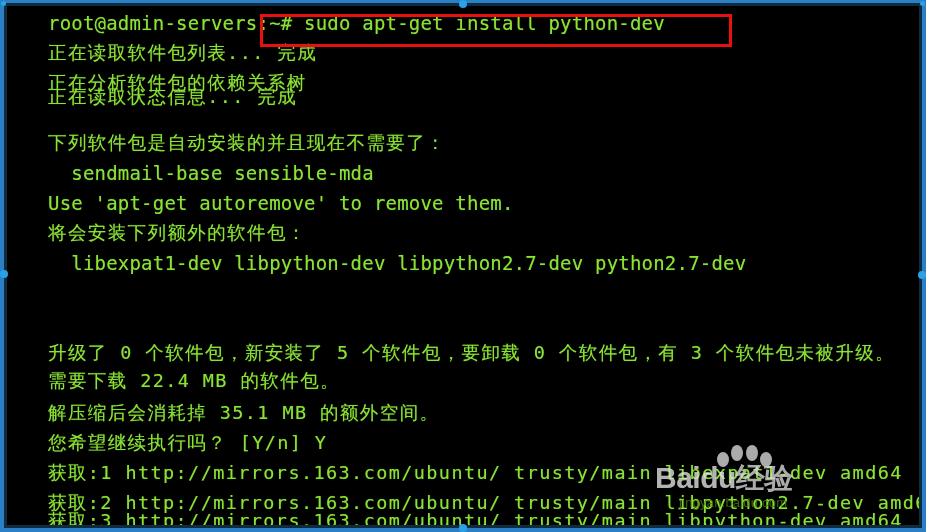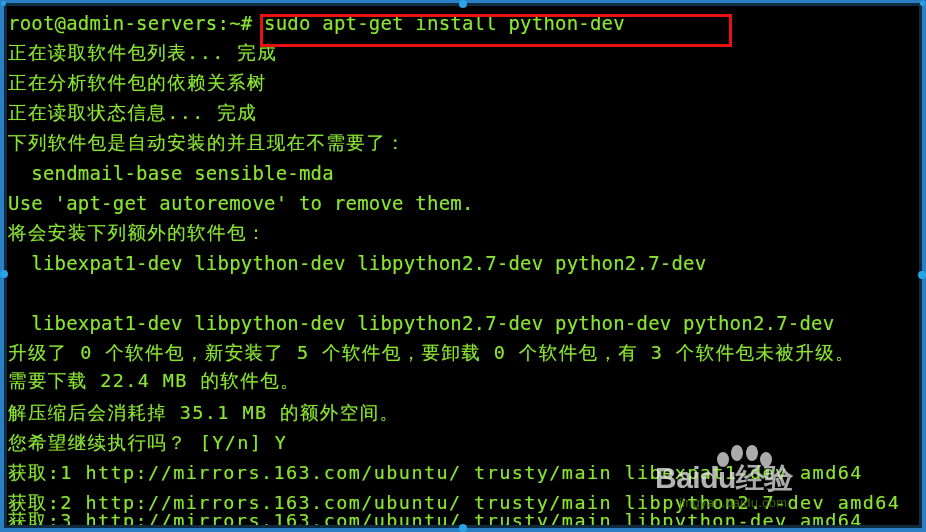--- a/index.html
+++ b/index.html
@@ -76,20 +76,21 @@
   .term-line {
     position: absolute;
     left: 1px;
     height: 30px;
     line-height: 30px;
     white-space: pre;
     color: #8ae234;
     font-size: 19px;
     letter-spacing: 0.35px;
     text-shadow: 0 0 1px rgba(138,226,52,0.55);
+    padding-left: 40px;
   }
   
   .term-line.cjk {
     font-size: 18.5px;
     letter-spacing: 1.4px;
   }
   .term-line.ascii {
     font-size: 19px;
     letter-spacing: 0.2px;
   }
@@ -162,27 +163,26 @@
 </head>
 <body>
 
 <div id="screenshot">
 
   <div id="terminal">
 
     <div class="term-line ascii" style="top:2px">root@admin-servers:~# sudo apt-get install python-dev</div>
     <div class="term-line cjk" style="top:62px">正在分析软件包的依赖关系树</div>
     <div class="term-line cjk" style="top:32px">正在读取软件包列表... 完成</div>
-    <div class="term-line cjk" style="top:92px">正在读取状态信息... 完成</div>
+    <div class="term-line cjk" style="top:76px">正在读取状态信息... 完成</div>
     <div class="term-line ascii" style="top:152px">  sendmail-base sensible-mda</div>
     <div class="term-line cjk" style="top:122px">下列软件包是自动安装的并且现在不需要了：</div>
     <div class="term-line ascii" style="top:182px">Use 'apt-get autoremove' to remove them.</div>
     <div class="term-line cjk" style="top:212px">将会安装下列额外的软件包：</div>
     <div class="term-line ascii" style="top:242px">  libexpat1-dev libpython-dev libpython2.7-dev python2.7-dev</div>
-    <div class="term-line ascii" style="top:302px">  libexpat1-dev libpython-dev libpython2.7-dev python-dev python2.7-dev</div>
     <div class="term-line cjk" style="top:332px">升级了 0 个软件包，新安装了 5 个软件包，要卸载 0 个软件包，有 3 个软件包未被升级。</div>
     <div class="term-line cjk" style="top:360px">需要下载 22.4 MB 的软件包。</div>
     <div class="term-line cjk" style="top:392px">解压缩后会消耗掉 35.1 MB 的额外空间。</div>
     <div class="term-line cjk" style="top:422px">您希望继续执行吗？ [Y/n] Y</div>
     <div class="term-line cjk" style="top:452px">获取:1 http://mirrors.163.com/ubuntu/ trusty/main libexpat1-dev amd64</div>
     <div class="term-line cjk" style="top:482px">获取:2 http://mirrors.163.com/ubuntu/ trusty/main libpython2.7-dev amd64</div>
     <div class="term-line cjk" style="top:500px">获取:3 http://mirrors.163.com/ubuntu/ trusty/main libpython-dev amd64</div>
 
     <div id="cmd-highlight"></div>
 

